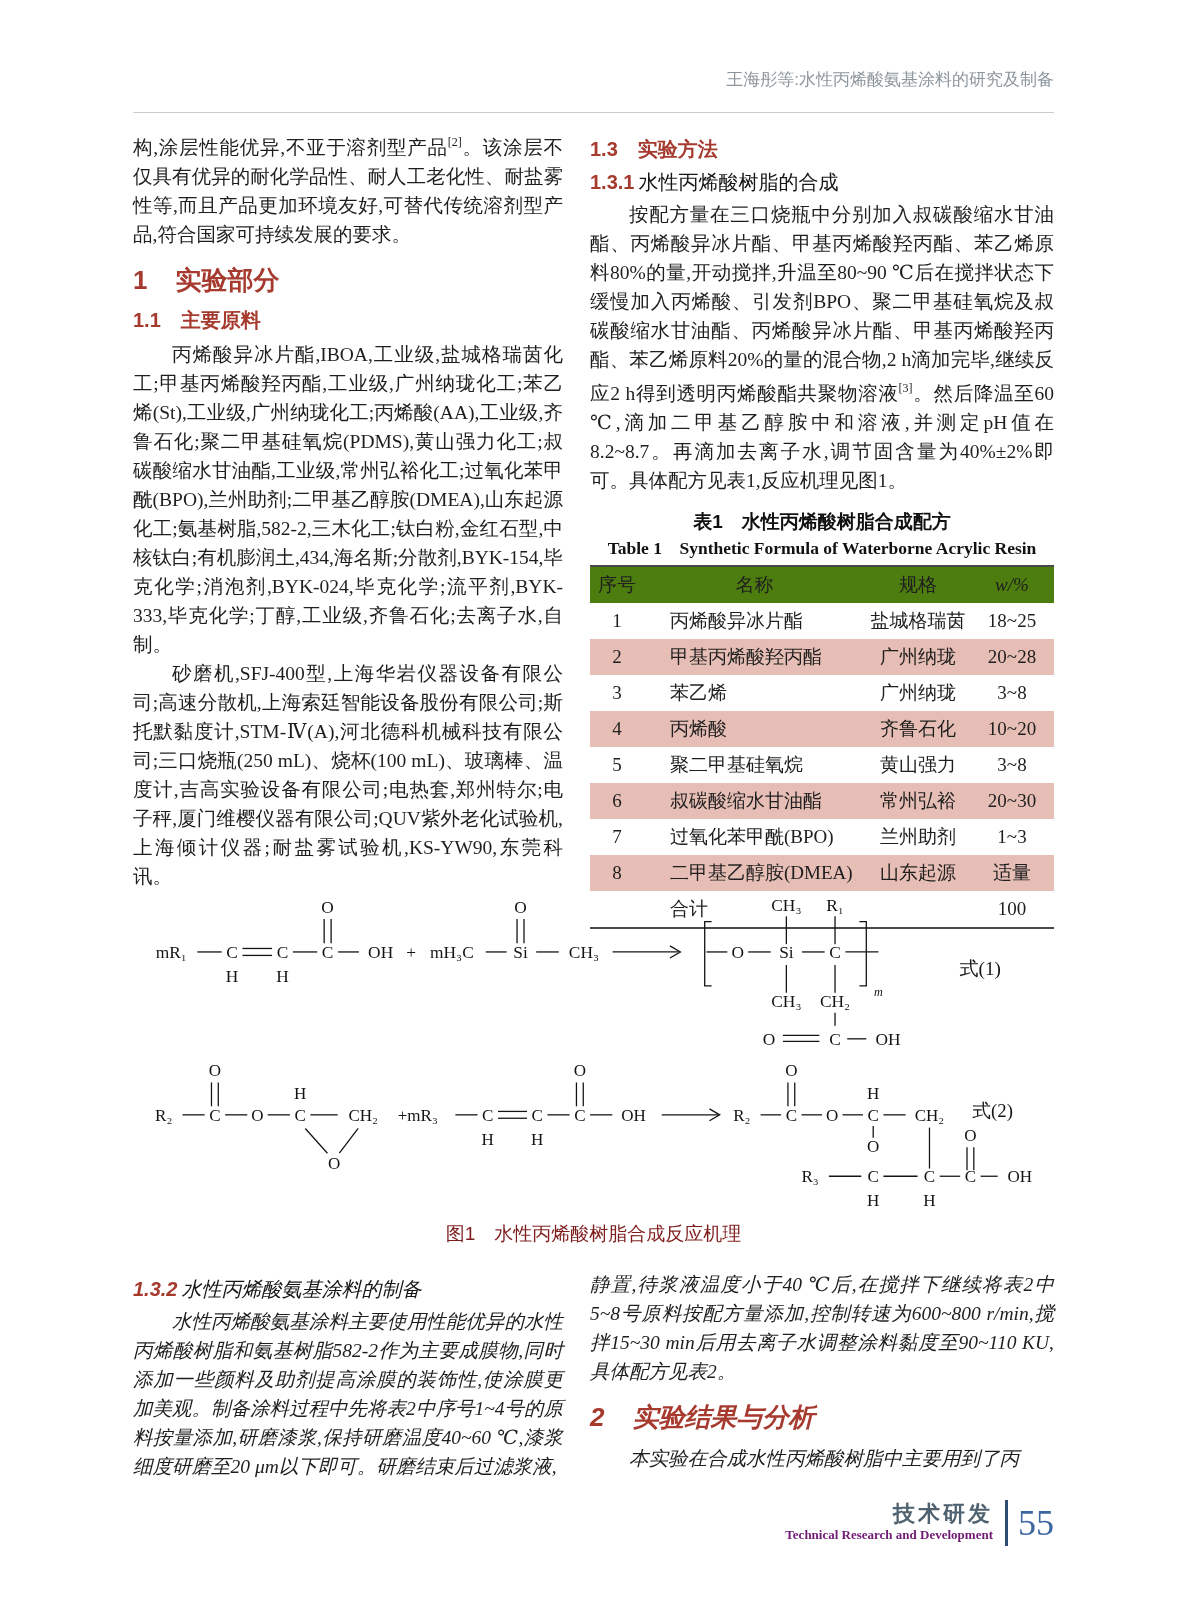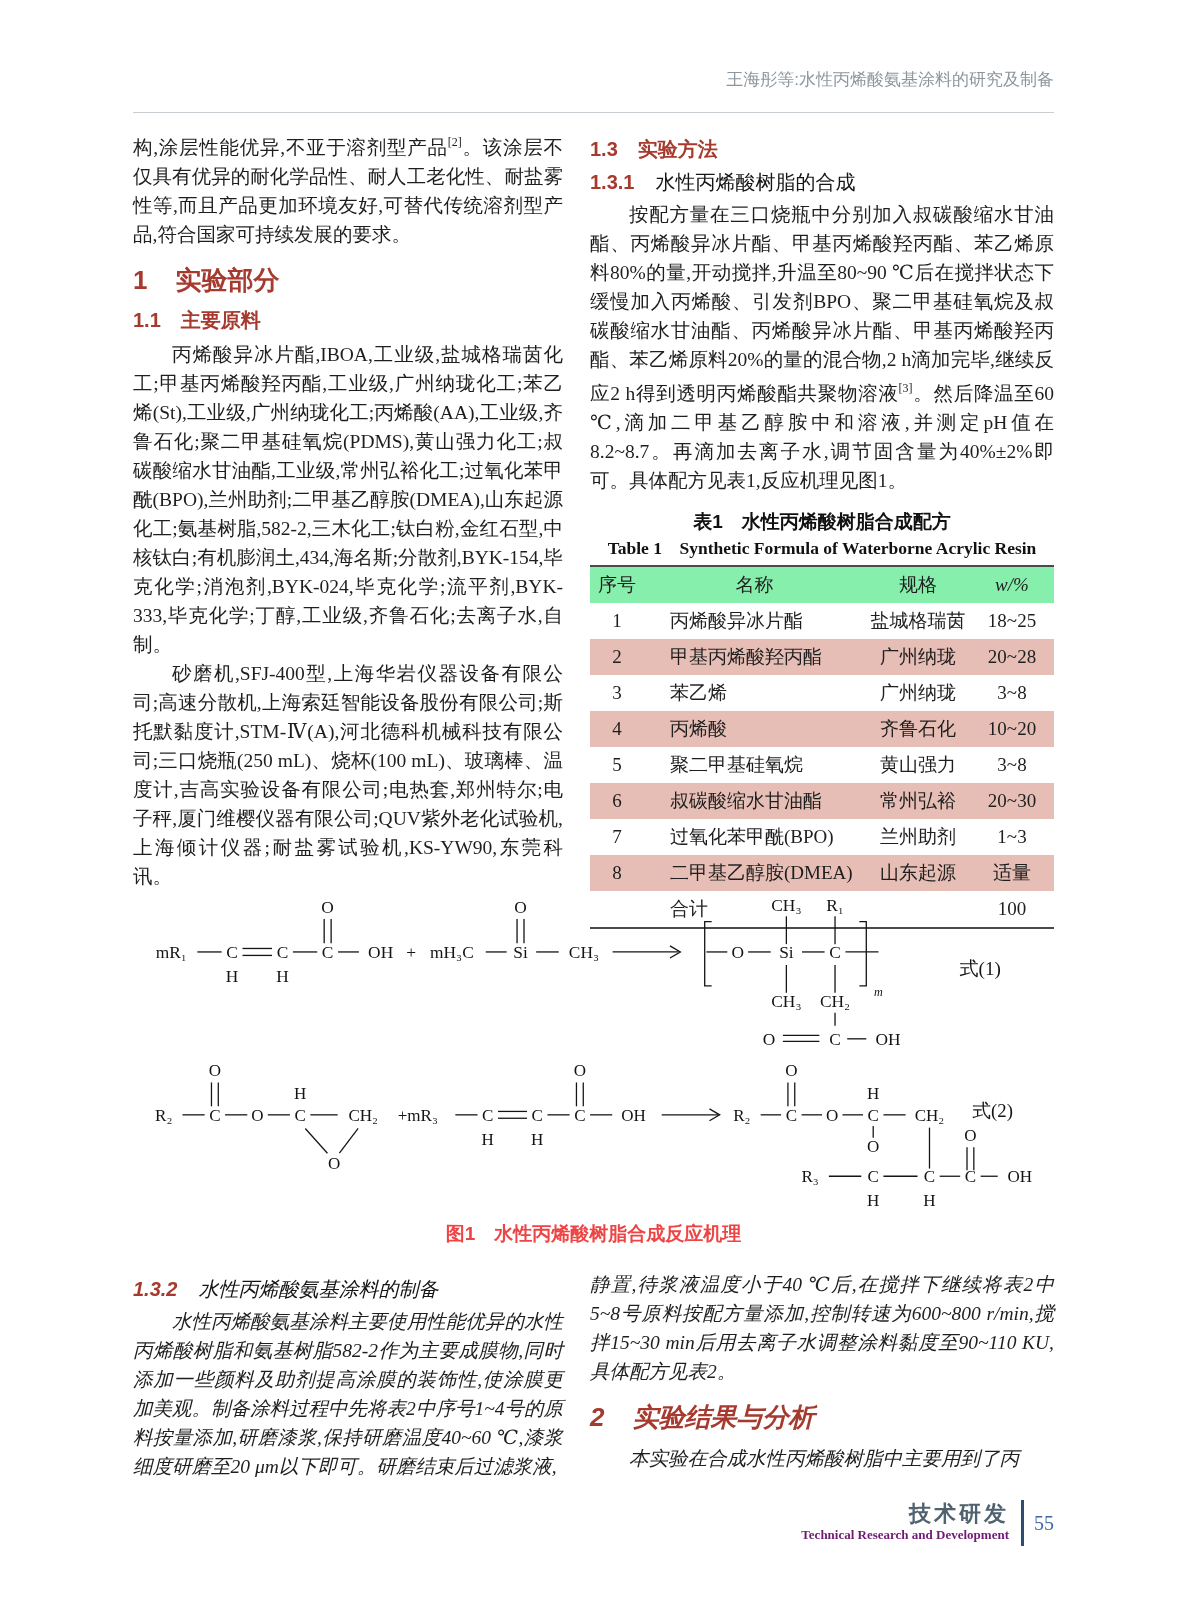--- a/index.html
+++ b/index.html
@@ -18,51 +18,51 @@
   .h1sec{display:flex;align-items:baseline;margin:14px 0 9px 0;
        font-family:"Liberation Sans","DejaVu Sans",sans-serif;font-weight:bold;
        font-size:26px;color:#a63a2e;}
   .h1sec .num{margin-right:28px;}
   .h2sec{display:flex;align-items:baseline;margin:8px 0 6px 0;
        font-family:"Liberation Sans","DejaVu Sans",sans-serif;font-weight:bold;
        font-size:20px;color:#a63a2e;}
   .h2sec .num{margin-right:20px;}
   .h3sec{display:flex;align-items:baseline;margin:6px 0 4px 0;
        font-family:"Liberation Sans","DejaVu Sans",sans-serif;font-size:20px;}
-  .h3sec .num{color:#a63a2e;font-weight:bold;margin-right:21px;}
+  .h3sec .num{color:#a63a2e;font-weight:bold;margin-right:4px;}
   .h3sec .ttl{color:#151515;font-weight:normal;}
   .tbl-cap-cn{margin-top:14px;text-align:center;font-family:"Liberation Sans","DejaVu Sans",sans-serif;
        font-weight:bold;font-size:19px;color:#111;line-height:26px;}
   .tbl-cap-en{text-align:center;font-weight:bold;font-size:17.5px;line-height:26px;color:#111;}
   table.t1{width:464px;border-collapse:collapse;font-size:19px;margin-top:4px;
        border-top:2px solid #4a4a4a;border-bottom:2px solid #4a4a4a;}
-  table.t1 th{background:#86efac;font-weight:normal;height:34px;}
+  table.t1 th{background:#4d7c0f;font-weight:normal;height:34px;}
   table.t1 td{height:34px;}
   table.t1 tr.alt td{background:#e6beb5;}
   .c-seq{width:56px;text-align:center;}
   .c-name{width:210px;text-align:left;padding-left:26px;}
   th.c-name{text-align:center;padding-left:0;}
   .c-spec{width:112px;text-align:center;}
   .c-w{width:86px;text-align:center;}
   th.c-w{font-style:italic;}
   .figure-block{position:absolute;top:892px;left:133px;width:921px;}
   .figure-block svg{display:block;}
   svg text{font-family:"Liberation Serif","DejaVu Serif",serif;fill:#141414;}
   svg .bond{stroke:#141414;stroke-width:1.5;fill:none;}
   .fig-cap-cn{margin-top:8px;text-align:center;font-family:"Liberation Sans","DejaVu Sans",sans-serif;
-       font-weight:bold;font-size:19px;color:#ef4444;line-height:26px;}
+       font-weight:normal;font-size:19px;color:#7f1d1d;line-height:26px;}
   .fig-cap-en{text-align:center;font-weight:bold;font-size:17.5px;line-height:26px;color:#111;}
   .footer{position:absolute;top:1484px;left:133px;width:921px;display:flex;
        justify-content:flex-end;align-items:center;margin-top:16px;}
   .f-labels{text-align:right;}
   .f-cn{font-family:"Liberation Sans","DejaVu Sans",sans-serif;font-weight:bold;font-size:22px;
        letter-spacing:3px;color:#50626f;line-height:24px;}
   .f-en{font-size:13px;font-weight:bold;color:#701a75;line-height:18px;}
   .f-bar{width:3px;height:46px;background:#2e4d73;margin:0 10px 0 12px;}
-  .f-num{font-size:20px;color:#3d66a1;line-height:46px;}
+  .f-num{font-size:36px;color:#3d66a1;line-height:46px;}
 </style>
 </head>
 <body>
 
 <div class="running-head">王海彤等:水性丙烯酸氨基涂料的研究及制备</div>
 <div class="head-rule"></div>
 
 <div class="row-top">
   <div class="col-l">
     <p class="body"><span>构,涂层性能优异,不亚于溶剂型产品</span><sup class="ref">[2]</sup><span>。该涂层不仅具有优异的耐化学品性、耐人工老化性、耐盐雾性等,而且产品更加环境友好,可替代传统溶剂型产品,符合国家可持续发展的要求。</span></p>

